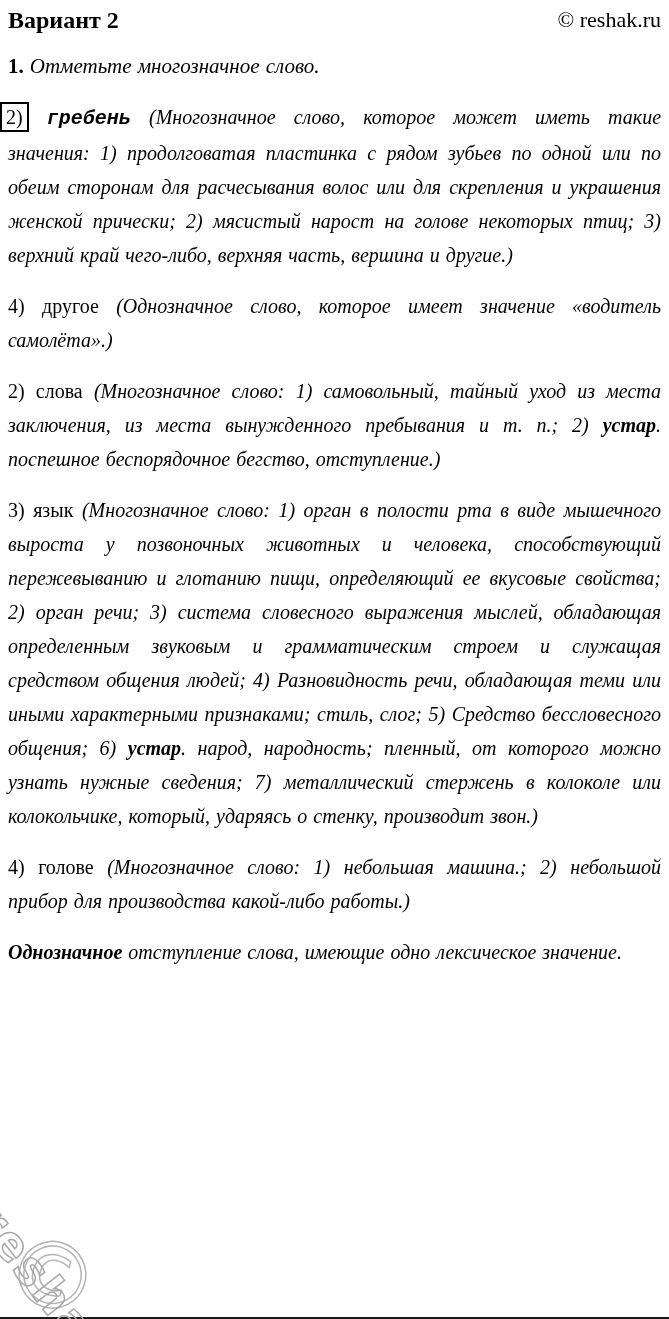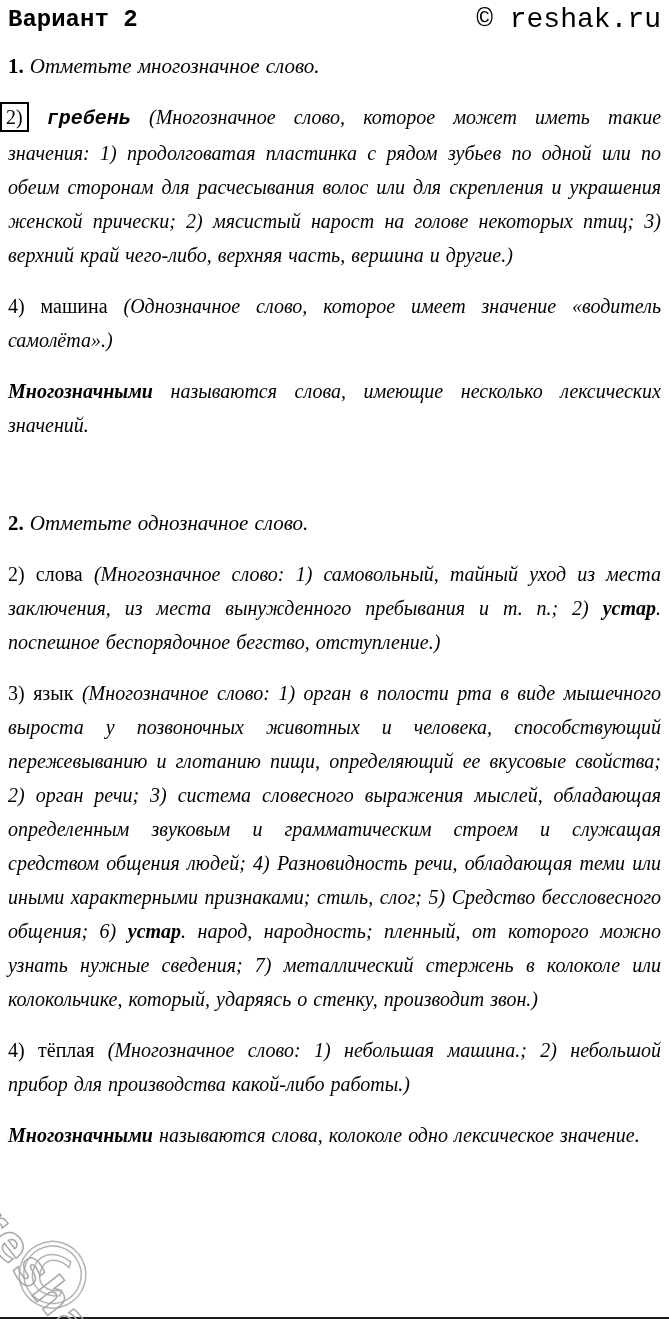--- a/index.html
+++ b/index.html
@@ -6,24 +6,24 @@
   body {
     width: 669px; height: 1319px;
     background: #ffffff; color: #000000;
     font-family: "Liberation Serif", serif;
     position: relative; overflow: hidden;
   }
   .page { padding: 4px 8px 0 8px; position: relative; }
 
   .doc-header {
     display: flex; justify-content: space-between; align-items: flex-end;
-    font-size: 22px; line-height: 32px; margin-bottom: 0; font-family: Liberation Mono, monospace;
+    font-size: 22px; line-height: 32px; margin-bottom: 0;
   }
   .variant { font-weight: bold; font-size: 24px; }
-  .copyright { font-size: 28px; }
+  .copyright { font-size: 22px; }
 
   p { margin: 17px 0 9px 0; font-size: 20px; line-height: 34px; text-align: justify; word-spacing: 1px; }
 
   .q-title { margin-top: 13px; text-align: left; }
   .q-title .qnum { font-weight: bold; font-size: 21px; }
   .q-title .qprompt { font-style: italic; font-size: 21px; }
 
   .section-2 .q-title { margin-top: 64px; }
 
   .word { font-style: normal; }
@@ -82,36 +82,34 @@
     <span class="copyright">© reshak.ru</span>
   </div>
 
   <div class="section-1">
     <p class="q-title"><span class="qnum">1.</span> <span class="qprompt">Отметьте многозначное слово.</span></p>
 
 
     <p><span class="boxnum">2)</span> <span class="word-bi">гребень</span> <span class="def">(Многозначное слово, которое может иметь такие значения: 1) продолговатая пластинка с рядом зубьев по одной или по обеим сторонам для расчесывания волос или для скрепления и украшения женской прически; 2) мясистый нарост на голове некоторых птиц; 3) верхний край чего-либо, верхняя часть, вершина и другие.)</span></p>
 
 
-    <p><span class="word">4)</span> <span class="word">машина</span> <span class="def">(Однозначное слово, которое имеет значение «водитель самолёта».)</span></p>
+    <p><span class="word">4)</span> <span class="word">другое</span> <span class="def">(Однозначное слово, которое имеет значение «водитель самолёта».)</span></p>
 
-    <p class="rule"><span class="term">Многозначными</span> <span class="rtext">называются слова, имеющие несколько лексических значений.</span></p>
   </div>
 
   <div class="section-2">
-    <p class="q-title"><span class="qnum">2.</span> <span class="qprompt">Отметьте однозначное слово.</span></p>
 
 
     <p><span class="word">2)</span> <span class="word">слова</span> <span class="def">(Многозначное слово: 1) самовольный, тайный уход из места заключения, из места вынужденного пребывания и т. п.; 2) </span><span class="ustar">устар</span><span class="def">. поспешное беспорядочное бегство, отступление.)</span></p>
 
     <p><span class="word">3)</span> <span class="word">язык</span> <span class="def">(Многозначное слово: 1) орган в полости рта в виде мышечного выроста у позвоночных животных и человека, способствующий пережевыванию и глотанию пищи, определяющий ее вкусовые свойства; 2) орган речи; 3) система словесного выражения мыслей, обладающая определенным звуковым и грамматическим строем и служащая средством общения людей; 4) Разновидность речи, обладающая теми или иными характерными признаками; стиль, слог; 5) Средство бессловесного общения; 6) </span><span class="ustar">устар</span><span class="def">. народ, народность; пленный, от которого можно узнать нужные сведения; 7) металлический стержень в колоколе или колокольчике, который, ударяясь о стенку, производит звон.)</span></p>
 
-    <p><span class="word">4)</span> <span class="word">тёплая</span> <span class="def">(Многозначное слово: 1) небольшая машина.; 2) небольшой прибор для производства какой-либо работы.)</span></p>
+    <p><span class="word">4)</span> <span class="word">голове</span> <span class="def">(Многозначное слово: 1) небольшая машина.; 2) небольшой прибор для производства какой-либо работы.)</span></p>
 
-    <p class="rule"><span class="term">Многозначными</span> <span class="rtext">называются слова, колоколе одно лексическое значение.</span></p>
+    <p class="rule"><span class="term">Однозначное</span> <span class="rtext">отступление слова, имеющие одно лексическое значение.</span></p>
   </div>
 
 </div>
 
 <div class="watermark">
   <span class="wm-copy">©</span>
   <span class="wm-text">reshak.ru</span>
 </div>
 
 <div class="bottom-rule"></div>

